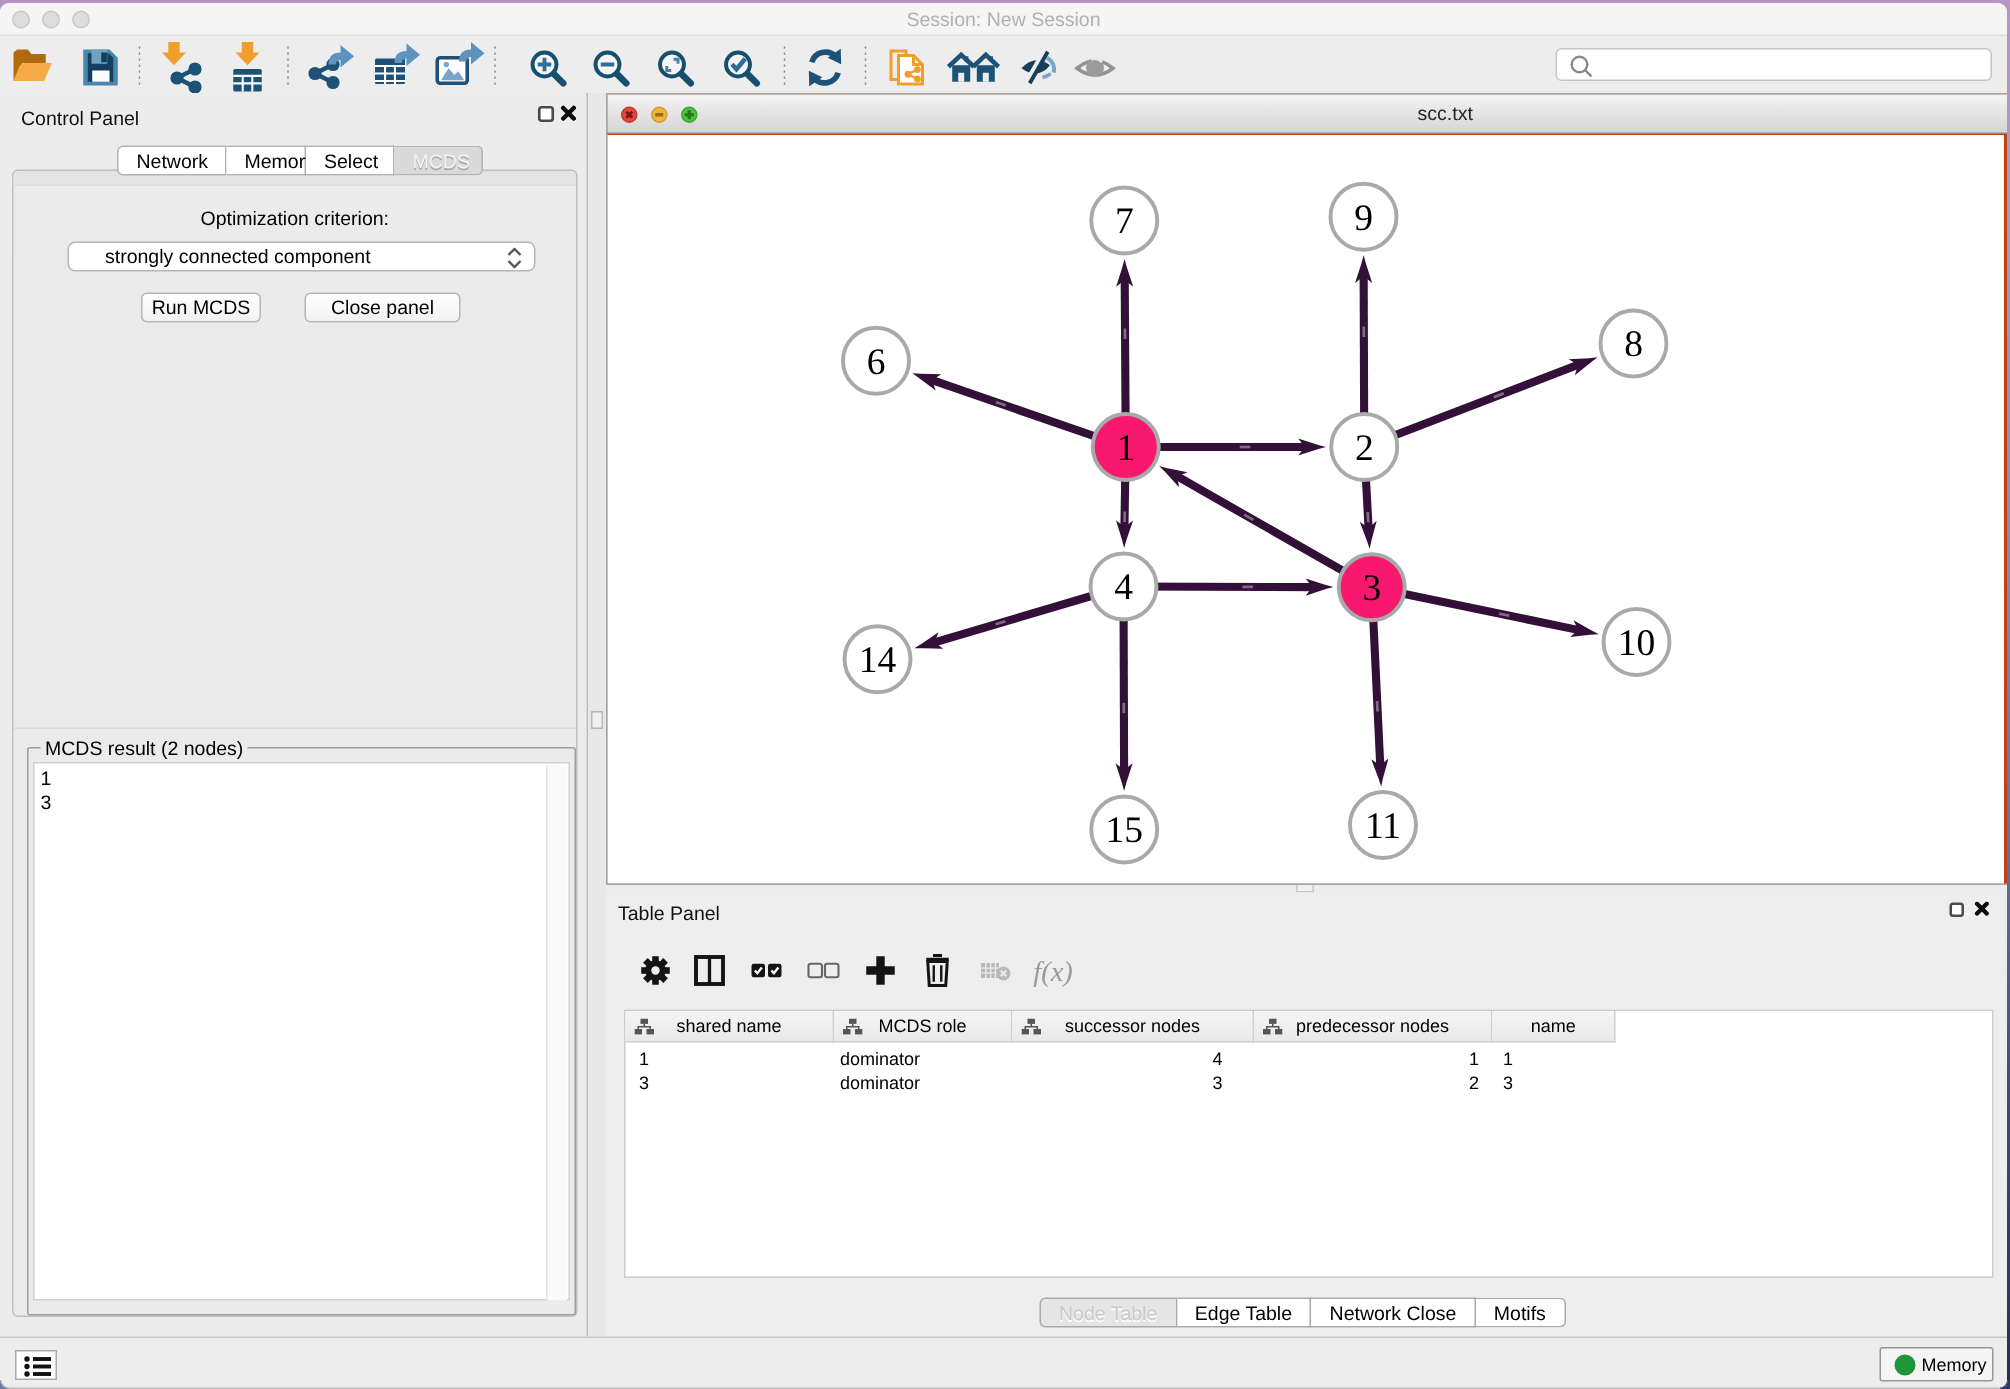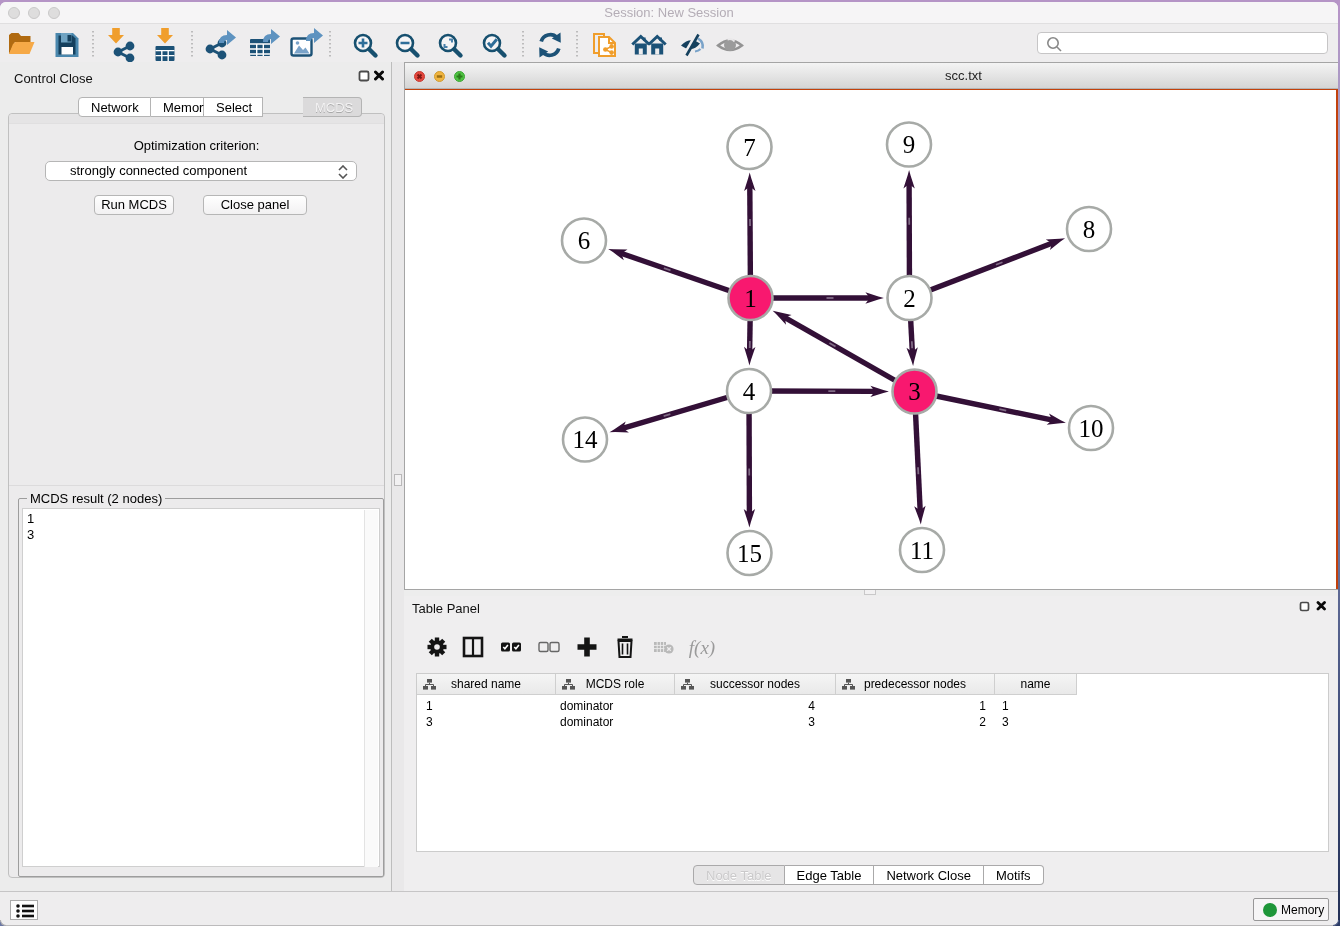--- a/index.html
+++ b/index.html
@@ -10,21 +10,21 @@
 #titlebar { position:absolute; left:0; top:0; width:100%; height:22px; background:#f6f5f6; border-bottom:1px solid #e0dfe0; }
 .tl { position:absolute; top:5px; width:12px; height:12px; border-radius:50%; background:#dedddd; border:1px solid #c9c8c8; }
 #title { position:absolute; top:3px; width:100%; text-align:center; font-size:13px; color:#b4adb6; }
 #toolbar { position:absolute; left:0; top:22px; width:100%; height:39px; background:#eeedee; border-bottom:1px solid #c8c7c8; }
 #searchbox { position:absolute; left:1037px; top:8px; width:291px; height:22px; background:#fff; border:1px solid #c6c5c6; border-radius:4px; }
 #cpanel { position:absolute; left:0; top:60px; width:392px; height:829px; background:#ececec; border-right:1px solid #bdbdbd; }
 #cphead { position:absolute; left:14px; top:9px; font-size:13px; color:#111; }
 .tabrow { position:absolute; display:flex; z-index:5; }
 .tab { font-size:13px; color:#000; background:#fff; border:1px solid #b4b4b4; border-left:none; padding:2px 12px 2px 12px; height:20px; line-height:15px; text-align:center; }
 .tab.first { border-left:1px solid #b4b4b4; border-radius:4px 0 0 4px; }
-.tab.last { border-radius:0 4px 4px 0;margin-left:40px; }
+.tab.last { border-radius:0 4px 4px 0; }
 .tab.sel { background:#dbdadb; color:#f4f3f4; text-shadow:0 1px 0 #aaa; }
 #tabpanel { position:absolute; left:8px; top:51px; width:377px; height:765px; background:#ecebec; border:1px solid #c0c0c0; border-radius:4px; }
 #tabpanel .topstrip { position:absolute; left:0; top:0; width:100%; height:10px; background:#e5e4e5; border-radius:4px 4px 0 0; border-bottom:1px solid #e0dfe0;}
 #optlabel { position:absolute; left:0; top:24px; width:100%; text-align:center; font-size:13px; color:#000; }
 #dropdown { position:absolute; left:36px; top:47px; width:312px; height:20px; background:#fff; border:1px solid #b6b6b6; border-radius:5px; font-size:13px; line-height:18px; padding-left:24px; color:#000; }
 .btn { position:absolute; height:20px; background:linear-gradient(#ffffff,#f2f1f2); border:1px solid #b6b6b6; border-radius:4px; font-size:13px; text-align:center; line-height:18px; color:#000; }
 #fieldset { position:absolute; left:9px; top:384px; width:366px; height:379px; border:1px solid #9d9d9d; border-radius:2px; }
 #fslegend { position:absolute; left:8px; top:-8px; background:#ecebec; font-size:13px; padding:0 3px; color:#000; }
 #fswhite { position:absolute; left:3px; top:9px; width:358px; height:359px; background:#fff; border:1px solid #cfcfcf; }
 #fstext { position:absolute; left:4px; top:2px; font-size:13px; line-height:16px; color:#000; }
@@ -176,21 +176,21 @@
         </g>
       </svg>
       <div id="searchbox">
         <svg width="20" height="20" style="position:absolute;left:6px;top:1px;">
           <circle cx="9" cy="9" r="5.2" fill="none" stroke="#888" stroke-width="1.6"></circle>
           <path d="M13,13 L17,17" stroke="#888" stroke-width="1.6"></path>
         </svg>
       </div>
     </div>
   <div id="cpanel">
-    <div id="cphead">Control Close</div>
+    <div id="cphead">Control Panel</div>
     <svg class="abs" style="left:358px;top:8px;" width="26" height="14">
       <rect x="1.5" y="1.5" width="9" height="9" fill="#fff" stroke="#4a4a4a" stroke-width="1.8" rx="1.5"></rect>
       <path d="M17.5 2 L24.5 9 M24.5 2 L17.5 9" stroke="#0a0a0a" stroke-width="3" stroke-linecap="round"></path>
     </svg>
     <div class="tabrow" style="left:78px; top:35px;">
       <div class="tab first" style="width:73px;">Network</div>
       <div class="tab" style="width:53px;">Memory</div>
       <div class="tab" style="width:59px;">Select</div>
       <div class="tab last sel" style="width:59px;">MCDS</div>
     </div>

